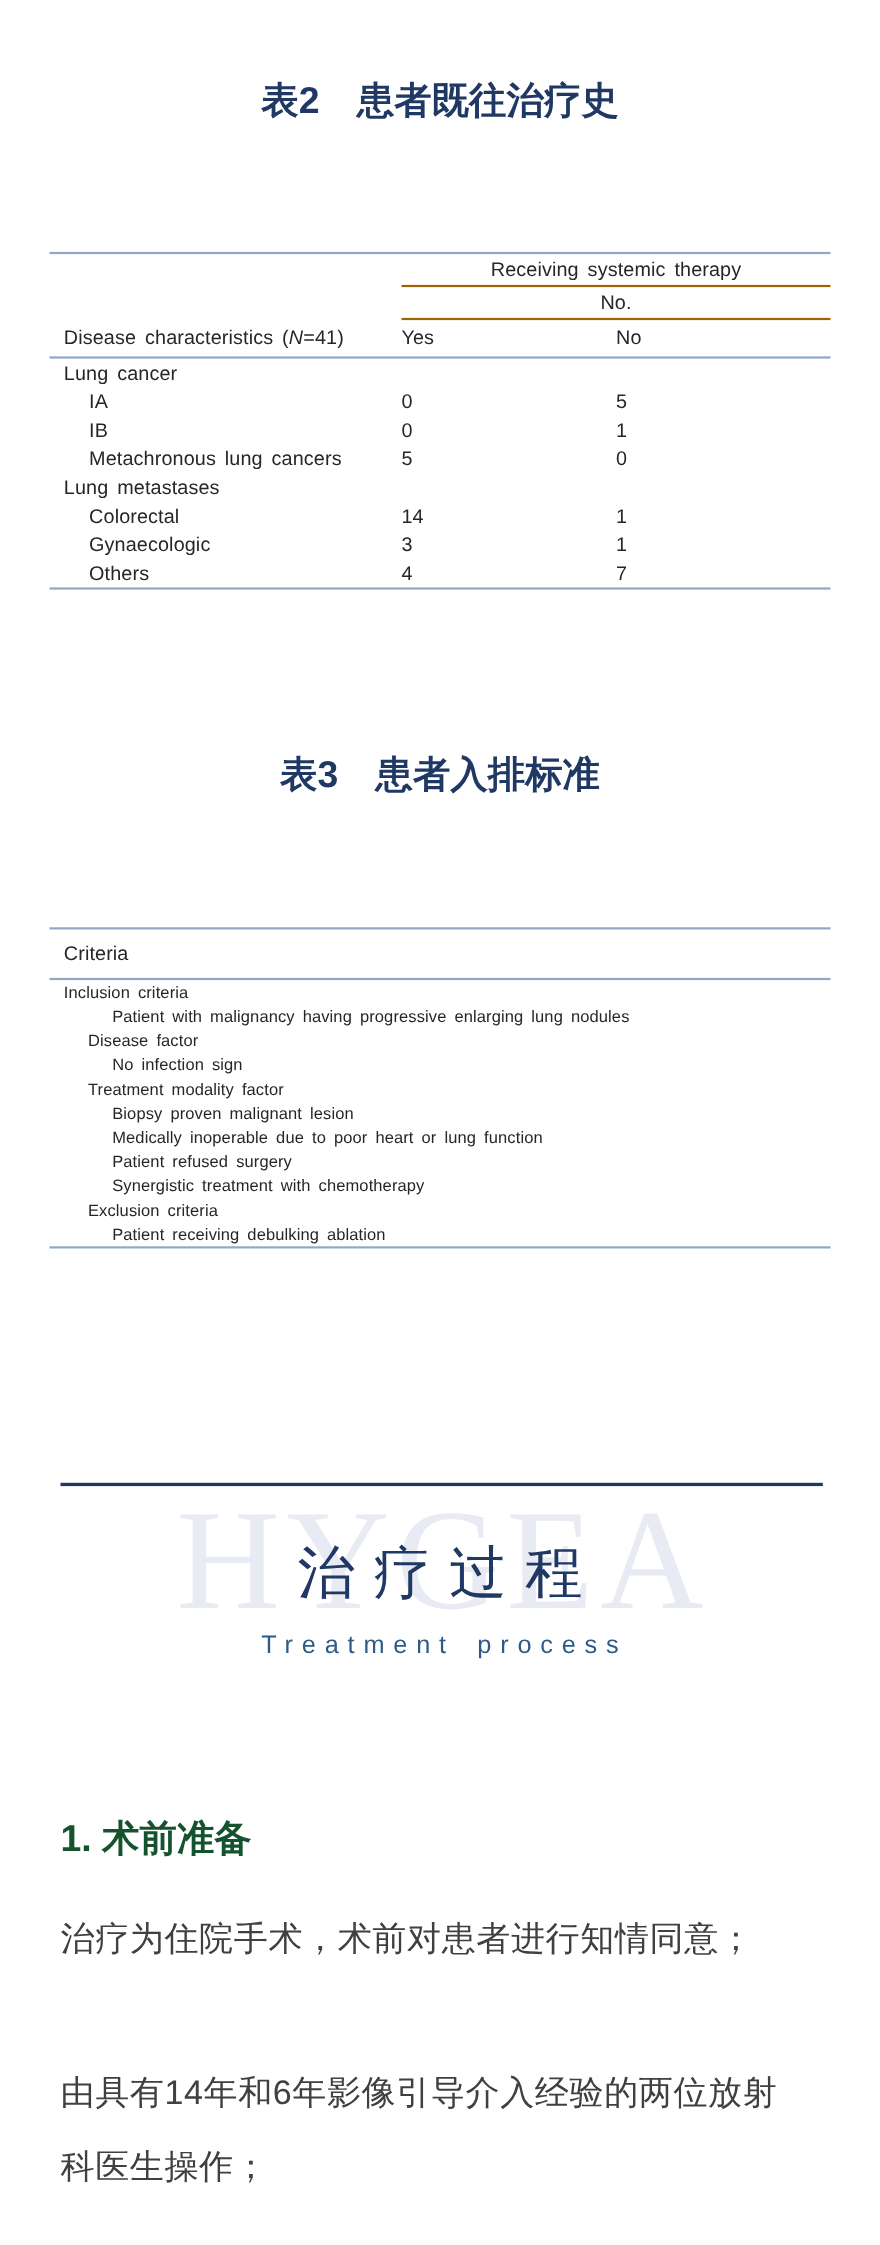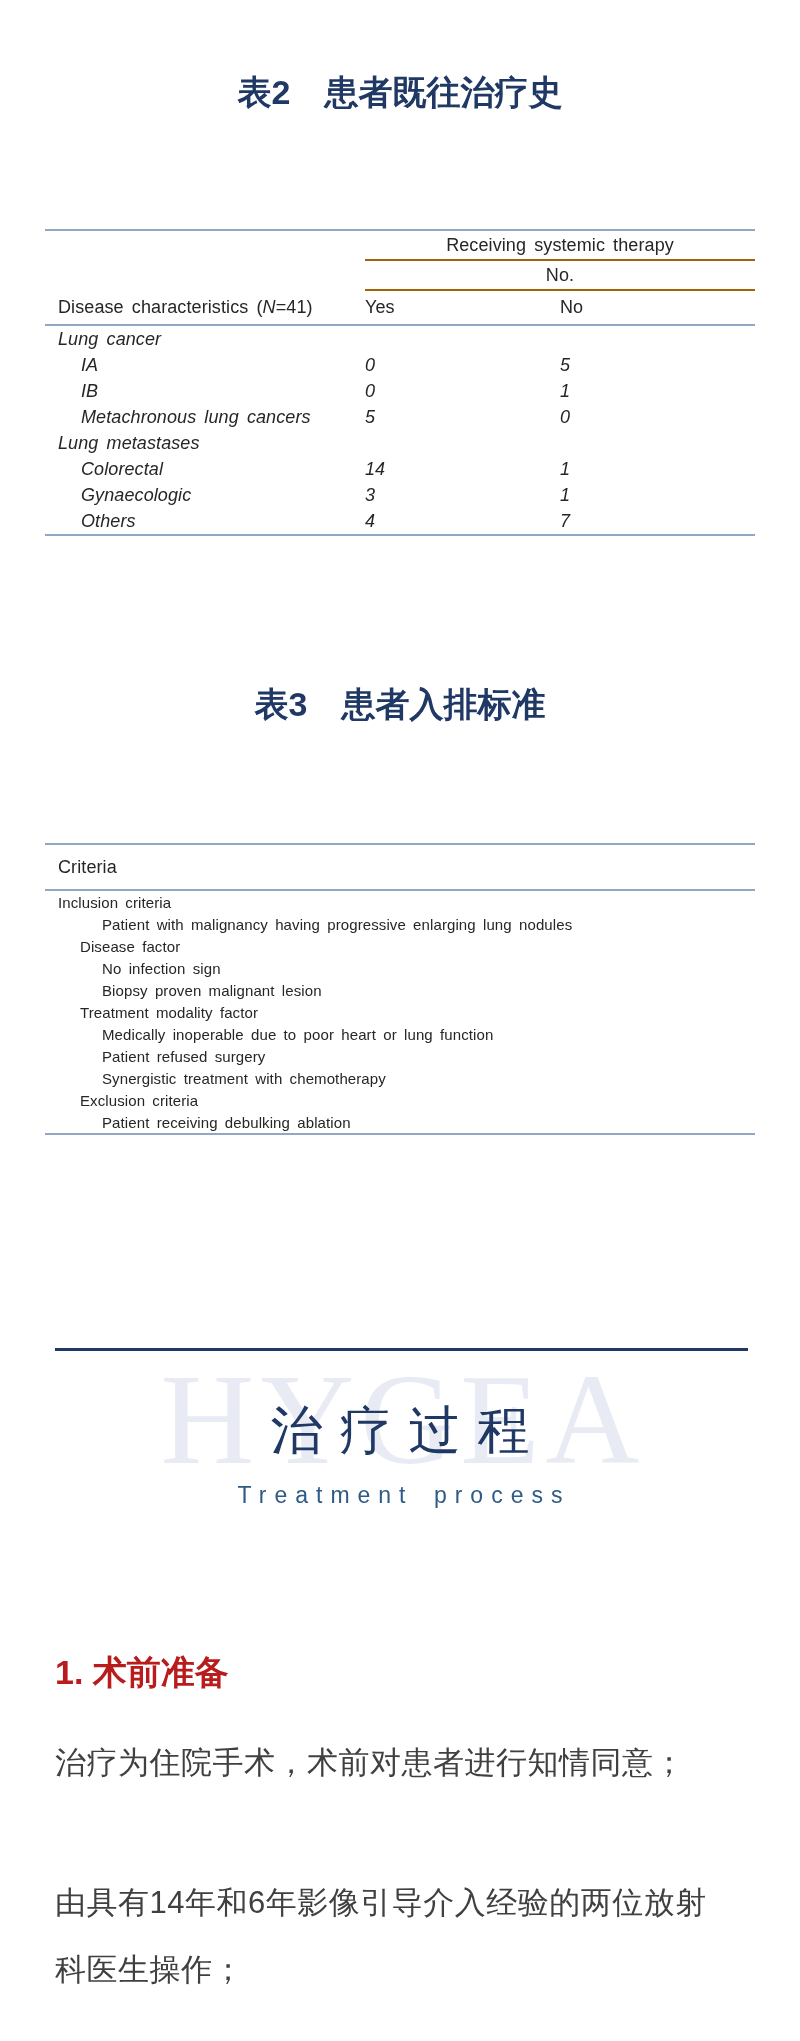--- a/index.html
+++ b/index.html
@@ -14,21 +14,21 @@
 
   
   .jtable{position:absolute;left:45px;width:710px;color:#262626;font-size:18px;
           word-spacing:3px;letter-spacing:0.1px;}
   #table2{top:229px;}
   #table3{top:843px;}
   .rule{height:2px;background:#8ea8c6;}
   .trow{display:flex;align-items:center;}
   .t2-h1,.t2-h2{height:30px;}
   .t2-h3{height:33px;}
-  .t2-d{height:26px;font-style:italic;}
+  .t2-d{height:26px;}
   .c-label{width:320px;padding-left:13px;box-sizing:border-box;text-align:left;
            white-space:nowrap;overflow:visible;}
   .c-val{width:195px;text-align:left;}
   .spanhead{width:390px;text-align:center;align-self:stretch;display:flex;
             align-items:center;justify-content:center;border-bottom:2px solid #a16207;}
   .ind1{padding-left:36px;}
   
   .t3-h{height:44px;}
   .t3-d{height:22px;font-size:15px;}
   .t3-ind0{padding-left:13px;}
@@ -44,21 +44,21 @@
              color:#e9ebf4;letter-spacing:6px;text-indent:6px;font-weight:400;}
   .hero-cn{position:absolute;top:44px;left:0;width:800px;text-align:center;
            font-size:52px;line-height:1;font-weight:normal;color:#1f3864;
            letter-spacing:17px;text-indent:17px;}
   .hero-en{position:absolute;top:124px;left:0;width:800px;text-align:center;
            font-size:23px;line-height:1;color:#2d5a87;letter-spacing:8px;
            text-indent:8px;word-spacing:6px;}
 
   
   .sub-heading{position:absolute;top:1652px;left:55px;font-size:34px;line-height:1.2;
-               font-weight:bold;color:#b91c1c;}
+               font-weight:bold;color:#14532d;}
   .paragraphs{position:absolute;top:1729px;left:55px;width:658px;}
   .paragraphs p{margin:0 0 73px 0;font-size:31px;line-height:67px;color:#404040;
                 letter-spacing:0.5px;}
 </style>
 </head>
 <body>
 
 <div class="page">
 
   <div class="tbl-caption" id="t2-caption">表2　患者既往治疗史</div>
@@ -142,24 +142,24 @@
     <div class="trow t3-d">
       <div class="t3-cell t3-ind2">Patient with malignancy having progressive enlarging lung nodules</div>
     </div>
     <div class="trow t3-d">
       <div class="t3-cell t3-ind1">Disease factor</div>
     </div>
     <div class="trow t3-d">
       <div class="t3-cell t3-ind2">No infection sign</div>
     </div>
     <div class="trow t3-d">
-      <div class="t3-cell t3-ind2">Biopsy proven malignant lesion</div>
+      <div class="t3-cell t3-ind1">Treatment modality factor</div>
     </div>
     <div class="trow t3-d">
-      <div class="t3-cell t3-ind1">Treatment modality factor</div>
+      <div class="t3-cell t3-ind2">Biopsy proven malignant lesion</div>
     </div>
     <div class="trow t3-d">
       <div class="t3-cell t3-ind2">Medically inoperable due to poor heart or lung function</div>
     </div>
     <div class="trow t3-d">
       <div class="t3-cell t3-ind2">Patient refused surgery</div>
     </div>
     <div class="trow t3-d">
       <div class="t3-cell t3-ind2">Synergistic treatment with chemotherapy</div>
     </div>

